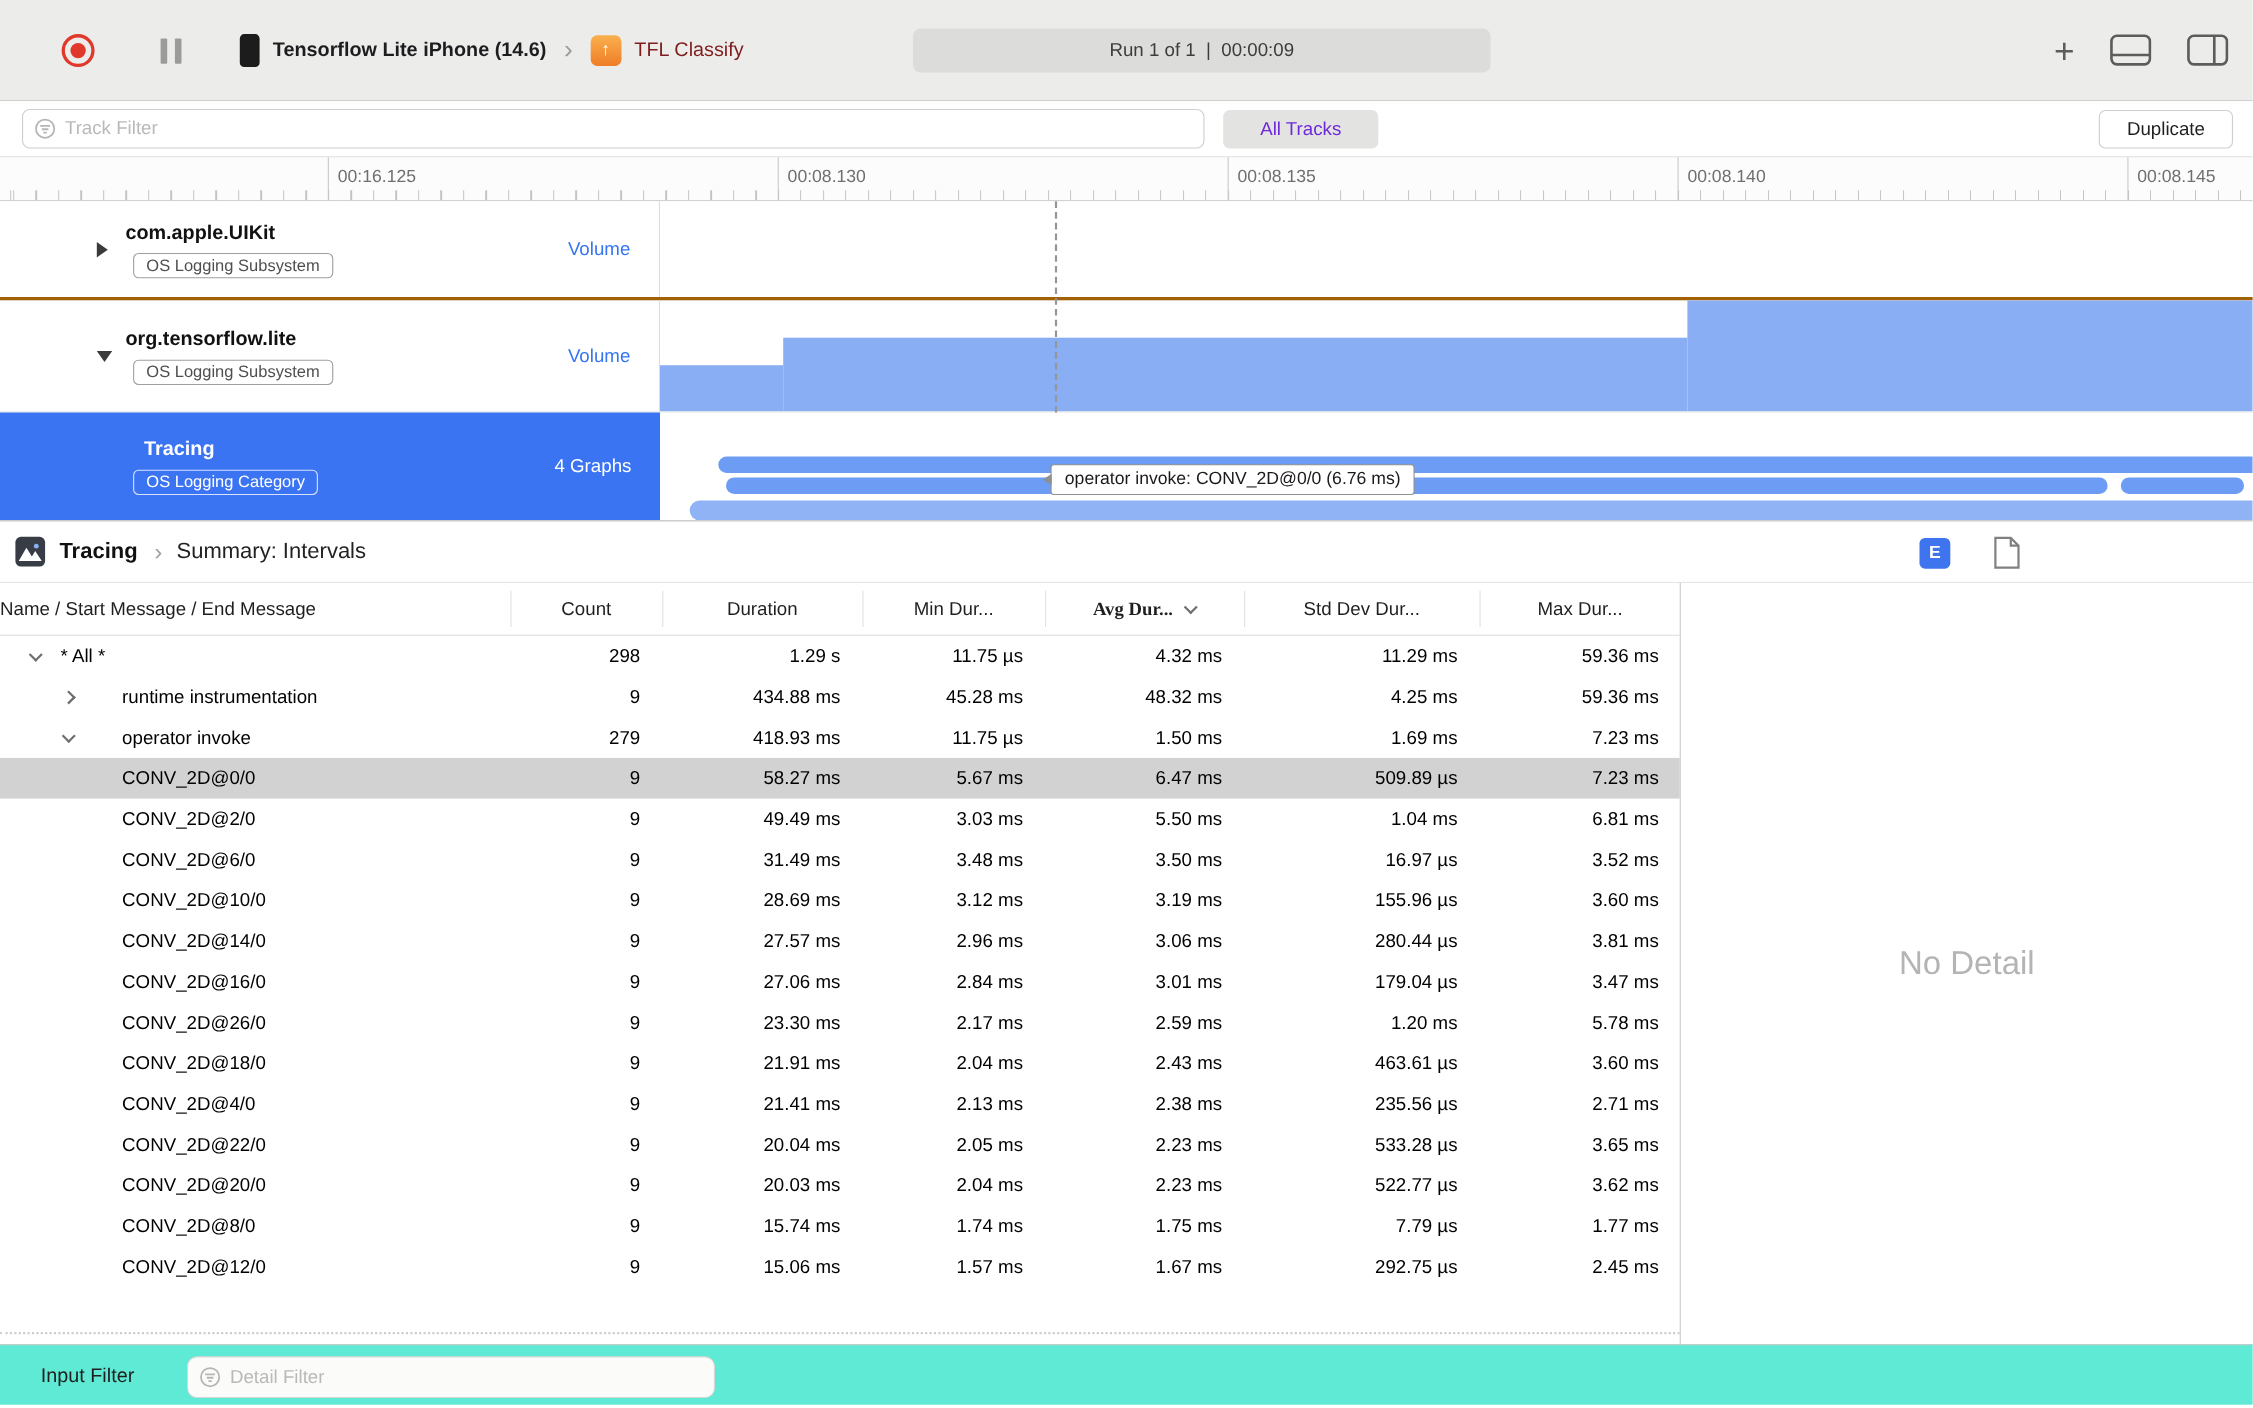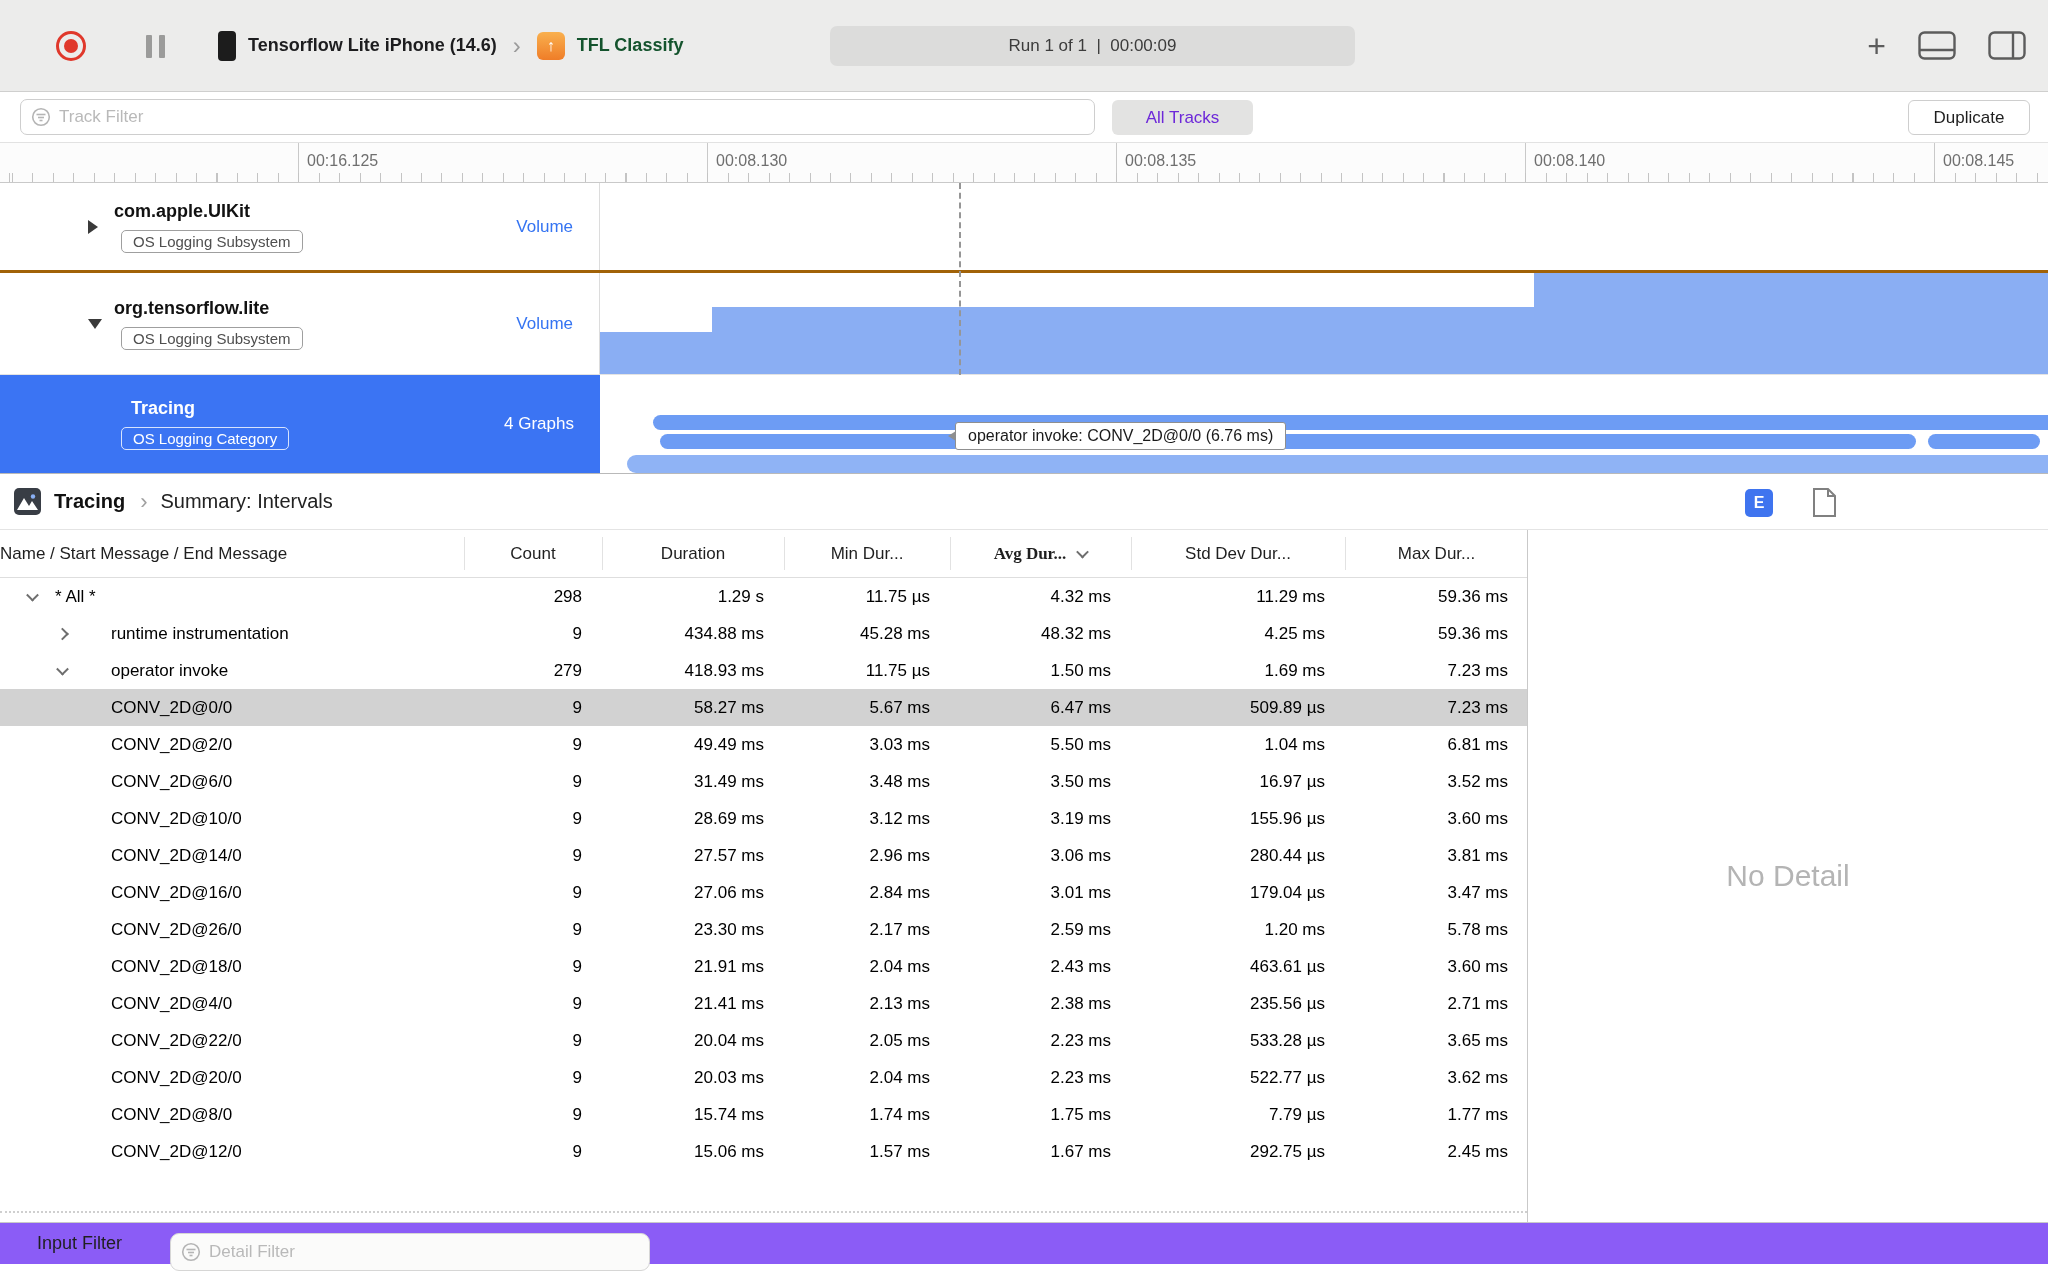--- a/index.html
+++ b/index.html
@@ -11,21 +11,21 @@
   .toolbar { height:92px; background:#ececeb; border-bottom:1px solid #cfcfce; position:relative; }
   .record-btn { position:absolute; left:56px; top:31px; width:30px; height:30px; border:3px solid #e0382b; border-radius:50%; cursor:default; }
   .record-btn .dot { position:absolute; left:50%; top:50%; width:14px; height:14px; transform:translate(-50%,-50%); background:#e0382b; border-radius:50%; }
   .pause-btn { position:absolute; left:146px; top:35px; display:flex; gap:7px; }
   .pause-btn span { width:6px; height:23px; background:#9b9b9a; border-radius:1px; }
   .device-row { position:absolute; left:218px; top:0; height:100%; display:flex; align-items:center; gap:12px; }
   .iphone-icon { width:18px; height:30px; border:2px solid #1c1c1c; border-radius:4px; background:#1c1c1c; }
   .device-name { font-size:18px; font-weight:700; color:#1d1d1f; }
   .crumb-sep { font-size:24px; color:#9b9b9b; padding:0 4px; }
   .app-icon { width:28px; height:28px; border-radius:6px; background:linear-gradient(180deg,#f9b04e,#ef7d28); color:#fff; font-weight:700; font-size:16px; display:flex; align-items:center; justify-content:center; }
-  .target-name { font-size:18px; font-weight:700; color:#14532d; }
+  .target-name { font-size:18px; font-weight:400; color:#7f1d1d; }
   .status-pill { position:absolute; left:830px; top:26px; width:525px; height:40px; background:#dcdcdb; border-radius:7px; display:flex; align-items:center; justify-content:center; font-size:17px; color:#3c3c3c; white-space:pre; }
   .tb-right { position:absolute; right:22px; top:0; height:100%; display:flex; align-items:center; gap:32px; }
   .plus-icon { font-size:32px; font-weight:300; color:#5c5c5c; line-height:1; }
   .pane-icon { display:block; }
 
   
   .filter-row { height:50px; background:#fff; position:relative; }
   .field { display:flex; align-items:center; gap:8px; border:1px solid #cecece; border-radius:7px; background:#fff; padding:0 10px; }
   .track-filter { position:absolute; left:20px; top:7px; width:1075px; height:36px; }
   .field input { border:none; outline:none; background:transparent; flex:1; font:inherit; font-size:17px; color:#333; }
@@ -101,21 +101,21 @@
   .chev { position:absolute; top:50%; width:9px; height:9px; border-right:2px solid #6e6e6e; border-bottom:2px solid #6e6e6e; }
   .chev.down { transform:translateY(-70%) rotate(45deg); }
   .chev.right { transform:translateY(-50%) rotate(-45deg); }
   .trow.lvl0 .chev { left:28px; }
   .trow.lvl1 .chev { left:58px; }
   .scrollhint { position:absolute; left:0; right:0; top:681px; border-top:2px dotted #cfcfcf; }
   .detail-pane { flex:1; display:flex; align-items:center; justify-content:center; background:#fff; }
   .no-detail { font-size:30px; color:#b4b4b4; }
 
   
-  .bottombar { height:42px; background:#8b5cf6; border-top:1px solid #c9c9c9; position:relative; }
+  .bottombar { height:55px; background:#5eead4; border-top:1px solid #c9c9c9; position:relative; }
   .input-filter-label { position:absolute; left:37px; top:0; height:100%; display:flex; align-items:center; font-size:18px; color:#1f1f1f; }
   .detail-filter { position:absolute; left:170px; top:10px; width:480px; height:38px; border-radius:9px; background:#fbfbfa; border:1px solid #d6d6d5; }
 </style>
 </head>
 <body>
 
 <div class="app">
 
   <div class="toolbar">
     <div class="record-btn">

